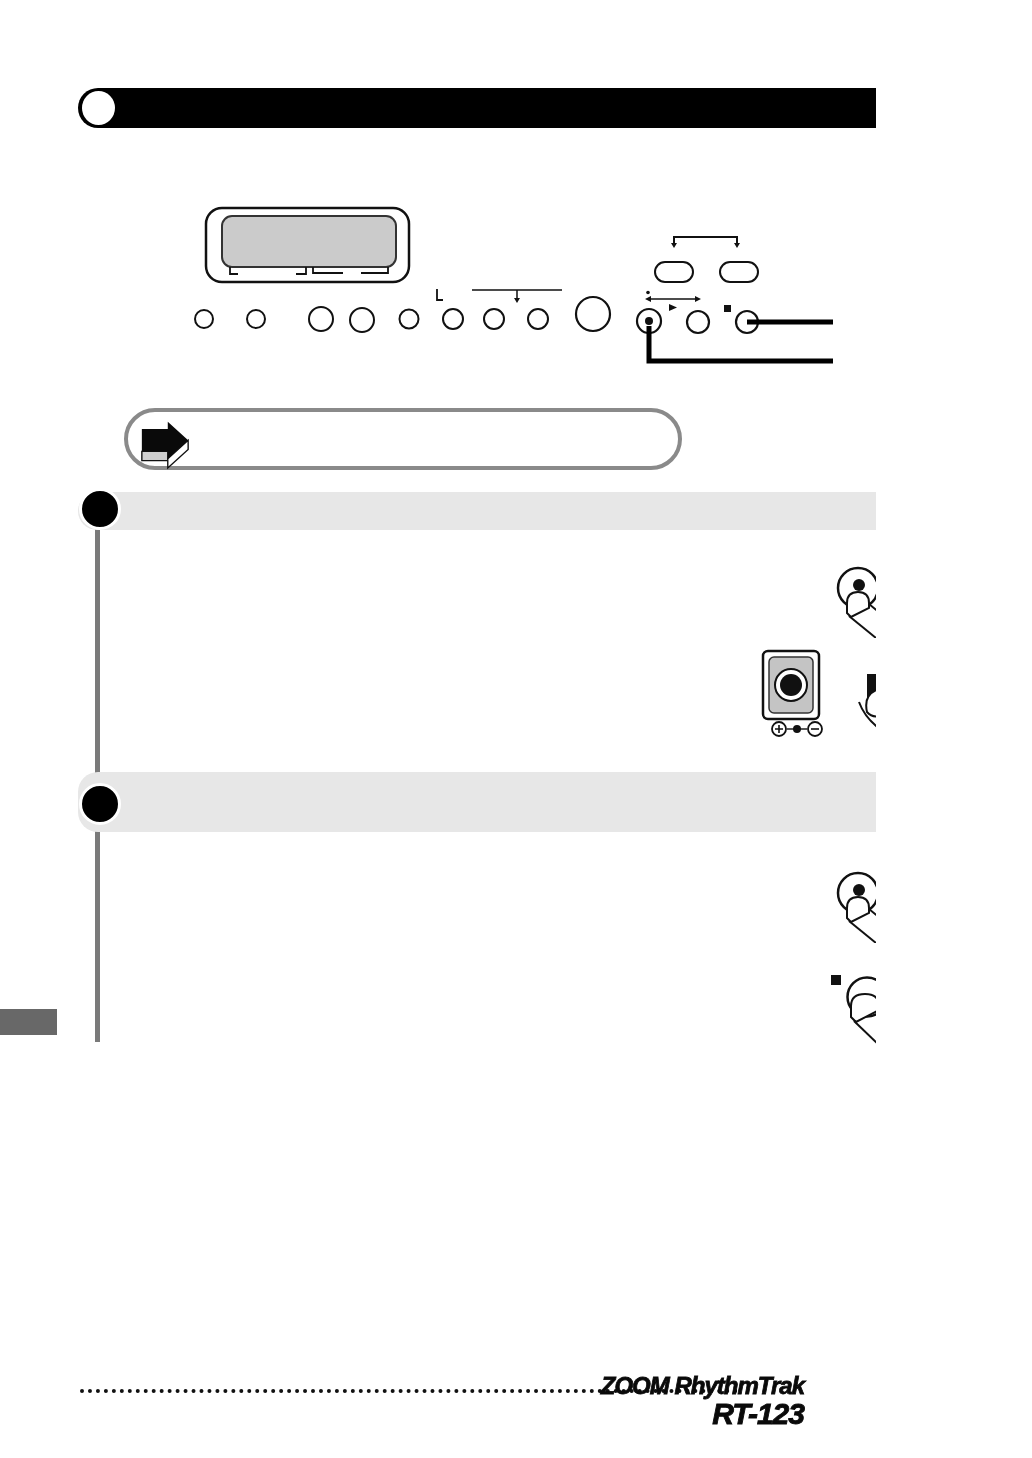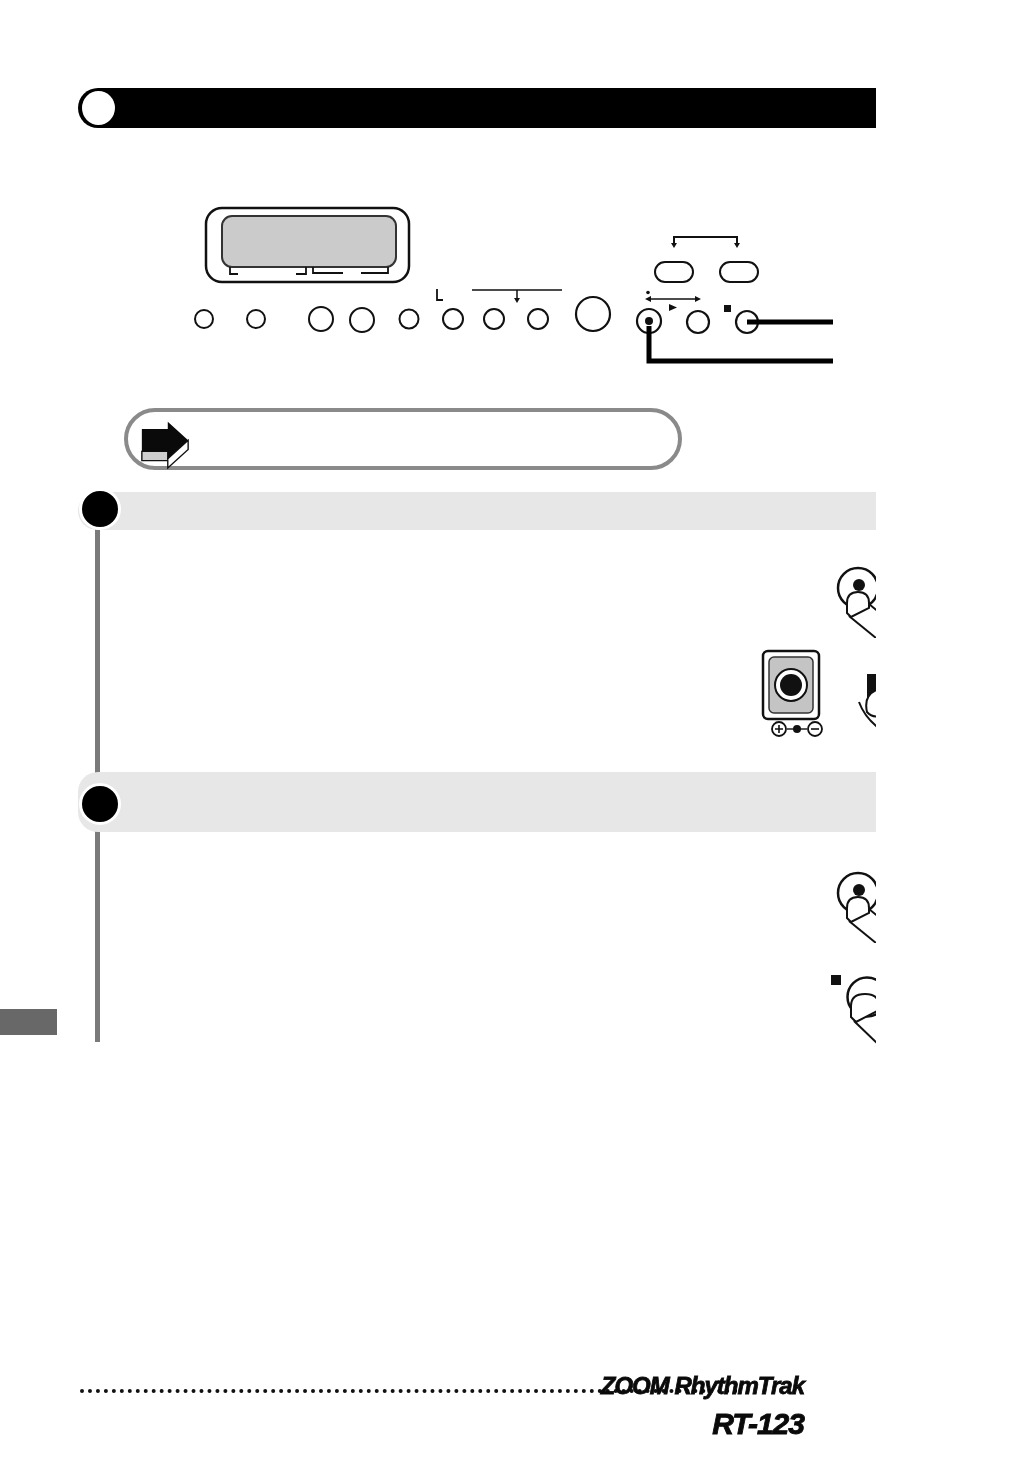--- a/index.html
+++ b/index.html
@@ -47,21 +47,21 @@
   
   .footer-dots{
     left:80px;top:1389px;width:658px;height:0;
     border-top:4px dotted #111;z-index:2;
   }
   .footer-logo{
     right:72px;top:1374px;text-align:right;color:#0a0a0a;
     font-style:italic;font-weight:bold;line-height:1.0;z-index:2;
   }
   .footer-logo .l1{font-size:24px;letter-spacing:-1px;-webkit-text-stroke:0.8px #0a0a0a;}
-  .footer-logo .l2{font-size:30px;letter-spacing:-1px;margin-top:11px;-webkit-text-stroke:0.9px #0a0a0a;}
+  .footer-logo .l2{font-size:30px;letter-spacing:-1px;margin-top:1px;-webkit-text-stroke:0.9px #0a0a0a;}
   svg{display:block;}
 </style>
 </head>
 <body>
 
 <div id="page">
 
   <div class="abs header-bar">
     <div class="abs header-bubble"></div>
   </div>

